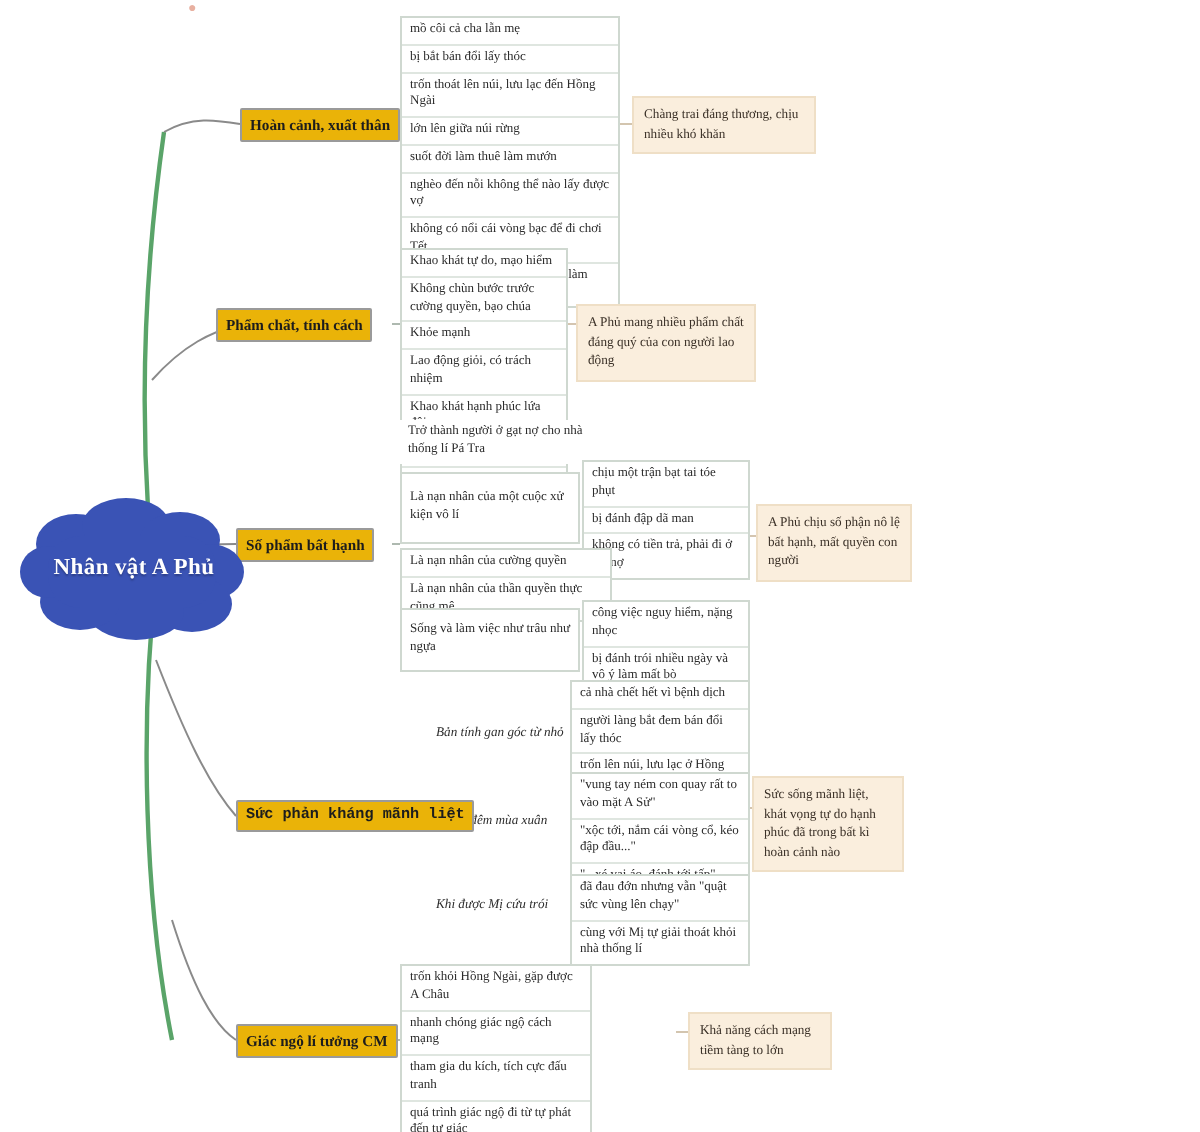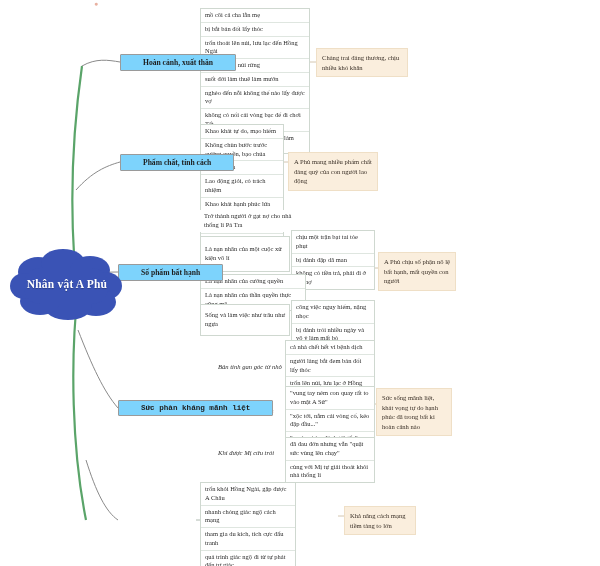--- a/index.html
+++ b/index.html
@@ -44,26 +44,26 @@
     font-size: 11.5px;
     font-weight: bold;
     letter-spacing: 0.2px;
     text-align: left;
     text-shadow: 0 1px 1px rgba(0,0,0,0.25);
   }
 
   
   .branch {
     position: absolute;
-    background: #7dd3fc;
+    background: #eab308;
     border: 1px solid #9a9a9a;
     color: #1d1d1d;
     font-size: 7.6px;
     font-weight: bold;
-    padding: 3px 22px;
+    padding: 3px 4px;
     white-space: nowrap;
     border-radius: 1px;
     z-index: 4;
   }
 
   
   .group {
     position: absolute;
     border: 1px solid #cfd8d0;
     background: #ffffff;
@@ -179,21 +179,21 @@
     <div class="row">trốn thoát lên núi, lưu lạc đến Hồng Ngài</div>
     <div class="row">lớn lên giữa núi rừng</div>
     <div class="row">suốt đời làm thuê làm mướn</div>
     <div class="row">nghèo đến nỗi không thể nào lấy được vợ</div>
     <div class="row">không có nổi cái vòng bạc để đi chơi Tết</div>
     <div class="row">Không có tiền trả nợ nên phải làm người ở gạt nợ</div>
   </div>
 
   <div class="summary" style="left:316px; top:48px; width:92px;">Chàng trai đáng thương, chịu nhiều khó khăn</div>
 
-  <div class="branch" style="left:120px; top:154px;">Phẩm chất, tính cách</div>
+  <div class="branch" style="left:108px; top:154px;">Phẩm chất, tính cách</div>
 
   <div class="group" style="left:200px; top:124px; width:84px;">
     <div class="row">Khao khát tự do, mạo hiểm</div>
     <div class="row">Không chùn bước trước cường quyền, bạo chúa</div>
     <div class="row">Khỏe mạnh</div>
     <div class="row">Lao động giỏi, có trách nhiệm</div>
     <div class="row">Khao khát hạnh phúc lứa đôi</div>
     <div class="row">Dũng cảm, gan góc</div>
     <div class="row">Nhân ái, tinh tế</div>
   </div>
@@ -247,20 +247,21 @@
   </div>
 
   <div class="midlabel" style="left:216px; top:448px; width:68px;">Khi được Mị cứu trói</div>
   <div class="group" style="left:285px; top:437px; width:90px;">
     <div class="row">đã đau đớn nhưng vẫn "quật sức vùng lên chạy"</div>
     <div class="row">cùng với Mị tự giải thoát khỏi nhà thống lí</div>
   </div>
 
   <div class="summary" style="left:376px; top:388px; width:76px;">Sức sống mãnh liệt, khát vọng tự do hạnh phúc đã trong bất kì hoàn cảnh nào</div>
 
+  <div class="branch" style="left:118px; top:512px;">Giác ngộ lí tưởng CM</div>
 
   <div class="group" style="left:200px; top:482px; width:96px;">
     <div class="row">trốn khỏi Hồng Ngài, gặp được A Châu</div>
     <div class="row">nhanh chóng giác ngộ cách mạng</div>
     <div class="row">tham gia du kích, tích cực đấu tranh</div>
     <div class="row">quá trình giác ngộ đi từ tự phát đến tự giác</div>
   </div>
 
   <div class="summary" style="left:344px; top:506px; width:72px;">Khả năng cách mạng tiềm tàng to lớn</div>
 

